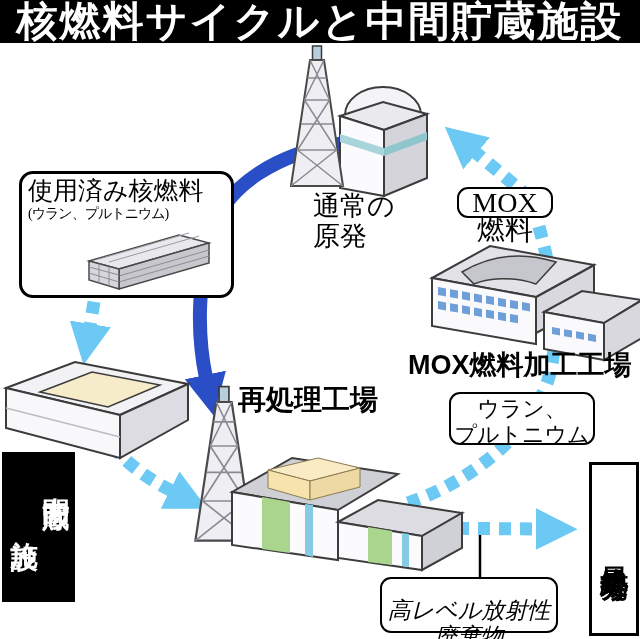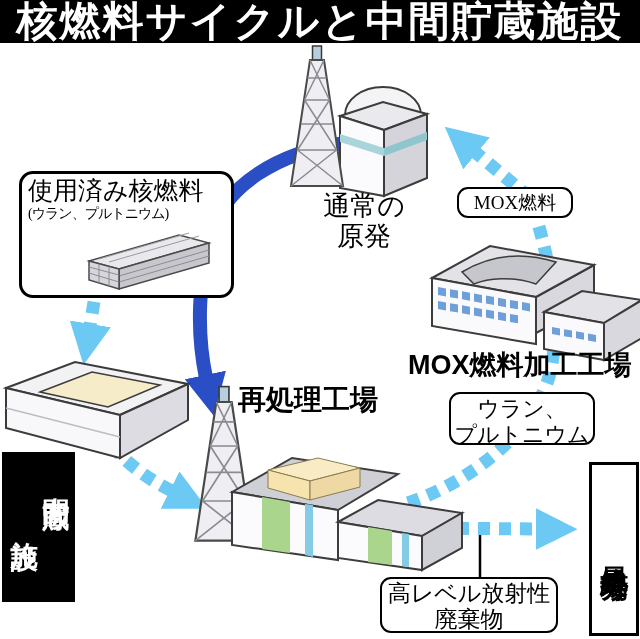--- a/index.html
+++ b/index.html
@@ -11,37 +11,37 @@
   .lbl{position:absolute;color:#000;}
   .serif{font-family:"Liberation Serif","DejaVu Serif",serif;}
   .sans{font-family:"Liberation Sans","DejaVu Sans",sans-serif;}
   .box{position:absolute;background:#fff;border:3px solid #000;border-radius:14px;box-sizing:border-box;}
   .rbox{position:absolute;background:#fff;border:2.5px solid #000;border-radius:11px;box-sizing:border-box;
         text-align:center;}
   .spent-fuel{left:19px;top:127px;width:215px;height:127px;padding:3px 6px;margin-top:44px;}
   .spent-fuel .l1{font-size:25px;line-height:1.15;}
   .spent-fuel .l2{font-size:14px;line-height:1.1;letter-spacing:-1px;white-space:nowrap;}
   .fuel-svg{position:absolute;right:4px;bottom:2px;}
-  .reactor-label{left:304px;top:191px;width:120px;font-size:27px;line-height:1.12;text-align:center;}
-  .mox-fuel{left:457px;top:187px;width:116px;height:31px;font-size:19px;line-height:27px;}
+  .reactor-label{left:313px;top:191px;width:120px;font-size:27px;line-height:1.12;text-align:left;}
+  .mox-fuel{left:457px;top:187px;width:96px;height:31px;font-size:28px;line-height:27px;}
   .mox-plant-label{left:408px;top:347px;width:218px;font-size:27px;font-weight:bold;text-align:center;white-space:nowrap;}
   .uranium{left:449px;top:392px;width:146px;height:53px;font-size:22px;line-height:1.18;padding-top:2px;}
   .reproc-label{left:236px;top:381px;width:144px;text-align:center;}
   .reproc-label .l1{font-size:28px;font-weight:bold;white-space:nowrap;}
   .reproc-label .l2{font-size:24px;letter-spacing:-2px;white-space:nowrap;}
   .interim{position:absolute;left:2px;top:452px;width:73px;height:150px;background:#000;color:#fff;
            writing-mode:vertical-rl;font-weight:bold;font-size:27px;line-height:1.18;
            padding:0 4px 0 0;box-sizing:border-box;letter-spacing:2px;}
   .interim span{display:block;}
   .interim .c1{margin-top:24px;}
   .interim .c2{margin-top:68px;}
   .final{position:absolute;left:589px;top:462px;width:44px;height:168px;border:3px solid #000;
          background:#fff;writing-mode:vertical-rl;font-weight:bold;font-size:28px;letter-spacing:2px;
          display:flex;align-items:center;justify-content:center;}
-  .hlw{left:380px;top:577px;width:178px;height:56px;font-size:23px;line-height:1.14;padding-top:2px;}
+  .hlw{left:380px;top:577px;width:178px;height:56px;font-size:23px;line-height:1.14;padding-top:19px;font-style:italic;}
 </style>
 </head>
 <body>
 
 <div class="stage">
 
   <div class="title-bar">核燃料サイクルと中間貯蔵施設</div>
 
   <svg class="scene" viewBox="0 0 640 639">
     <defs>

